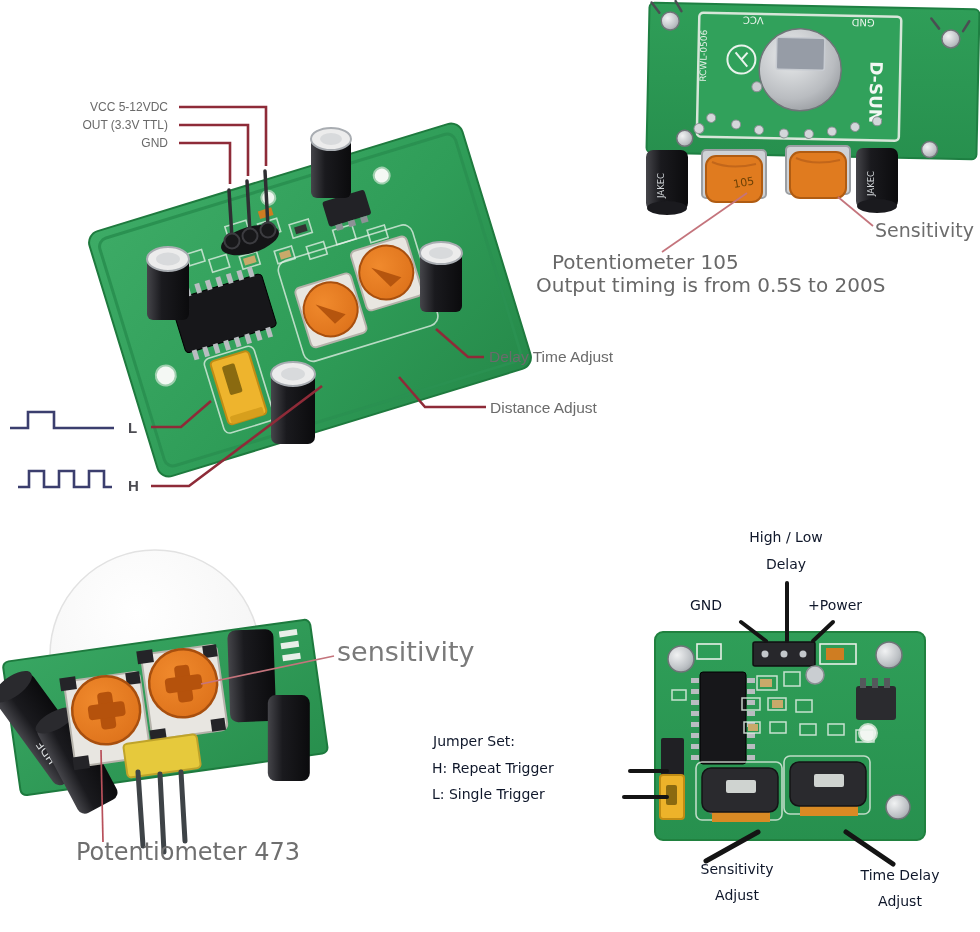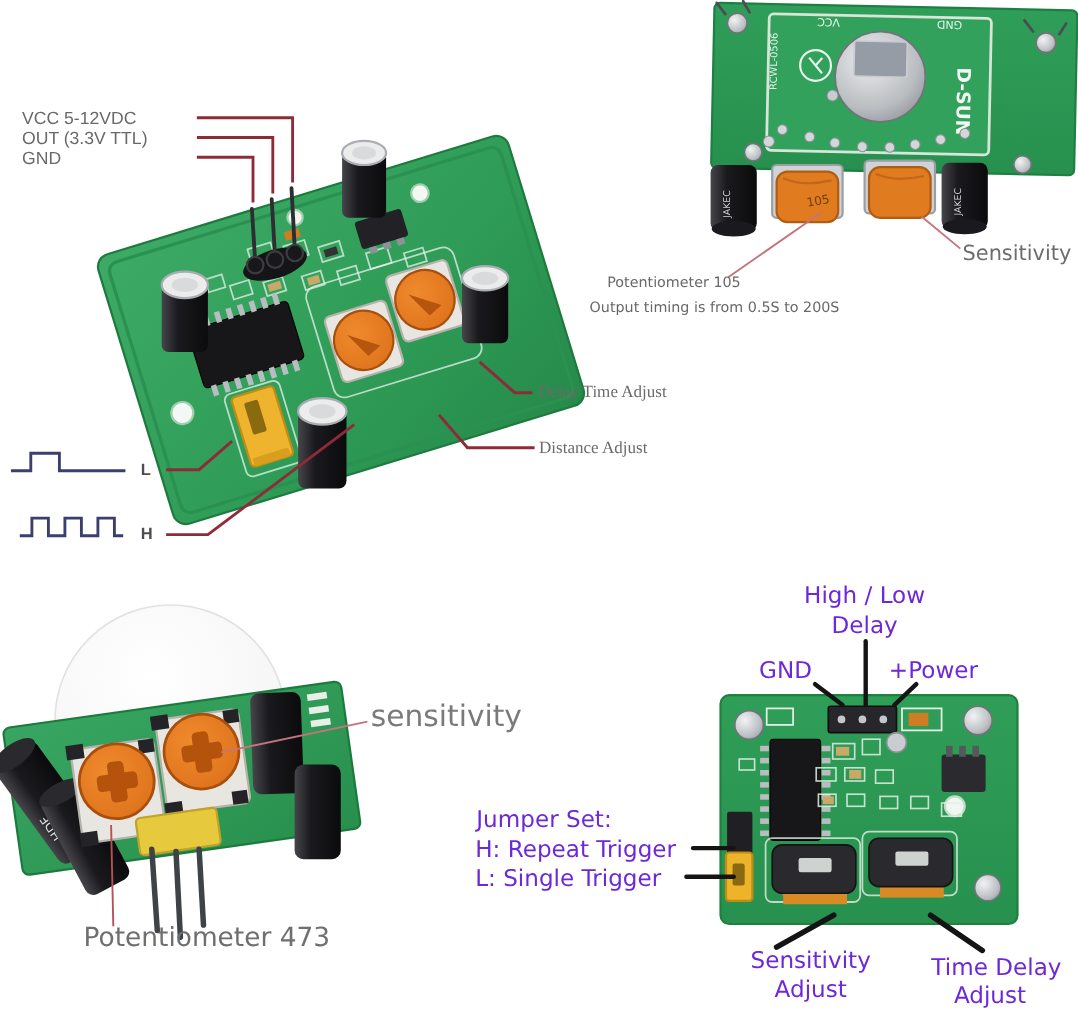--- a/index.html
+++ b/index.html
@@ -1,28 +1,28 @@
 <!DOCTYPE html>
 <html><head>
 <meta charset="utf-8">
 <style>
   html,body{margin:0;padding:0;background:#fff;}
   #canvas{position:relative;width:980px;height:932px;background:#ffffff;overflow:hidden;
           font-family:"DejaVu Sans",sans-serif;}
   #art{position:absolute;left:0;top:0;z-index:1;}
   .lbl{position:absolute;z-index:2;white-space:nowrap;color:#6b6b6b;}
-  .pinlbl{font-family:"Liberation Sans",sans-serif;font-size:16px;color:#696969;
-          width:148px;left:20px;text-align:left;}
+  .pinlbl{font-family:"Liberation Sans",sans-serif;font-size:12px;color:#696969;
+          width:148px;left:20px;text-align:right;}
   .wavelbl{font-family:"Liberation Sans",sans-serif;font-size:15px;font-weight:bold;color:#4c4c52;}
-  .adjlbl{font-family:Liberation Serif, serif;font-size:15.5px;color:#6b6b6b;}
-  .graylbl{font-size:13px;color:#686868;}
+  .adjlbl{font-family:Liberation Sans, sans-serif;font-size:15.5px;color:#6b6b6b;}
+  .graylbl{font-size:20px;color:#686868;}
   .senslbl-tr{font-size:19px;color:#6d6d6d;}
   .senslbl-bl{font-size:27px;color:#7a7a7a;}
   .potlbl-bl{font-size:24px;color:#6f6f6f;}
-  .blklbl{font-size:21px;color:#6d28d9;}
+  .blklbl{font-size:14px;color:#0f172a;}
   .ctr{text-align:center;}
 </style>
 </head>
 <body>
 
 <div id="canvas">
 
 <svg id="art" width="980" height="932" viewBox="0 0 980 932">
   <defs>
     <linearGradient id="gA" x1="0" y1="0" x2="1" y2="1">
@@ -443,16 +443,16 @@
 <div class="lbl blklbl ctr" style="left:720px;top:556px;width:132px;">Delay</div>
 <div class="lbl blklbl" style="left:690px;top:597px;">GND</div>
 <div class="lbl blklbl" style="left:808px;top:597px;">+Power</div>
 
 <div class="lbl blklbl" style="left:433px;top:733px;">Jumper Set:</div>
 <div class="lbl blklbl" style="left:432px;top:786px;">L: Single Trigger</div>
 <div class="lbl blklbl" style="left:432px;top:760px;">H: Repeat Trigger</div>
 
 <div class="lbl blklbl ctr" style="left:672px;top:861px;width:130px;">Sensitivity</div>
 <div class="lbl blklbl ctr" style="left:672px;top:887px;width:130px;">Adjust</div>
-<div class="lbl blklbl ctr" style="left:835px;top:867px;width:130px;text-align:right;">Time Delay</div>
+<div class="lbl blklbl ctr" style="left:835px;top:867px;width:130px;">Time Delay</div>
 <div class="lbl blklbl ctr" style="left:835px;top:893px;width:130px;">Adjust</div>
 
 </div>
 
 </body></html>

